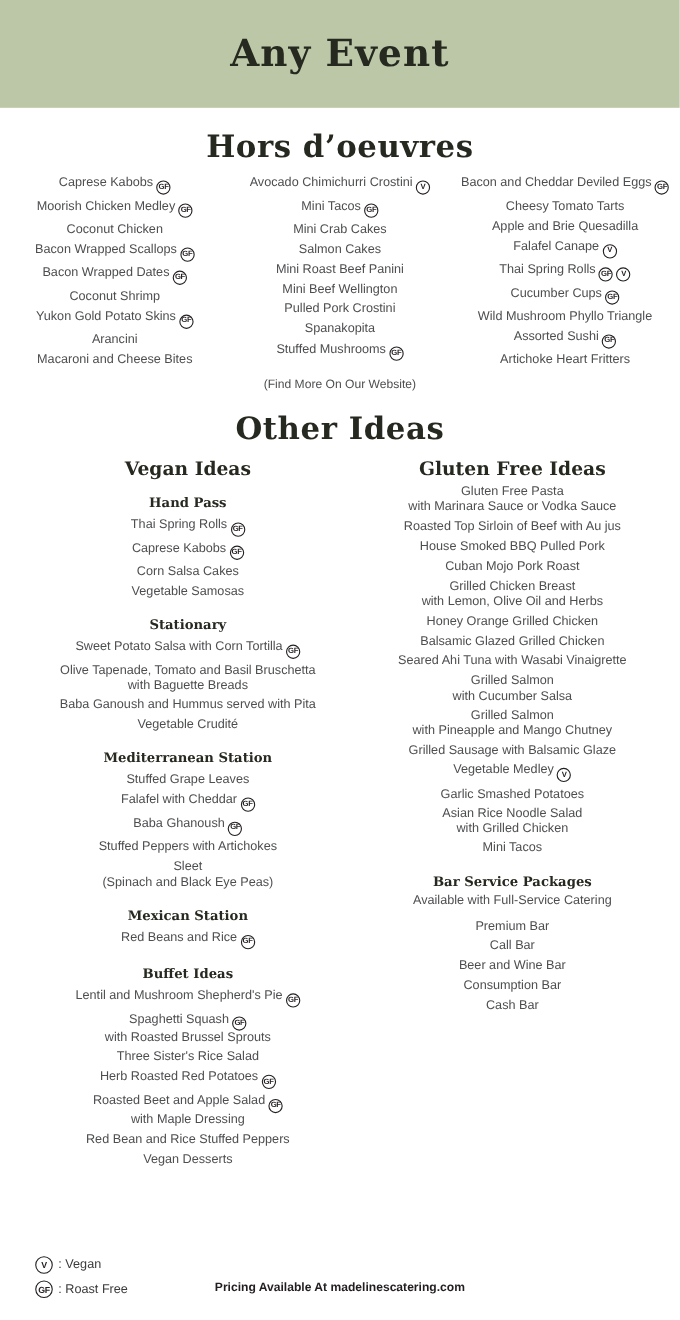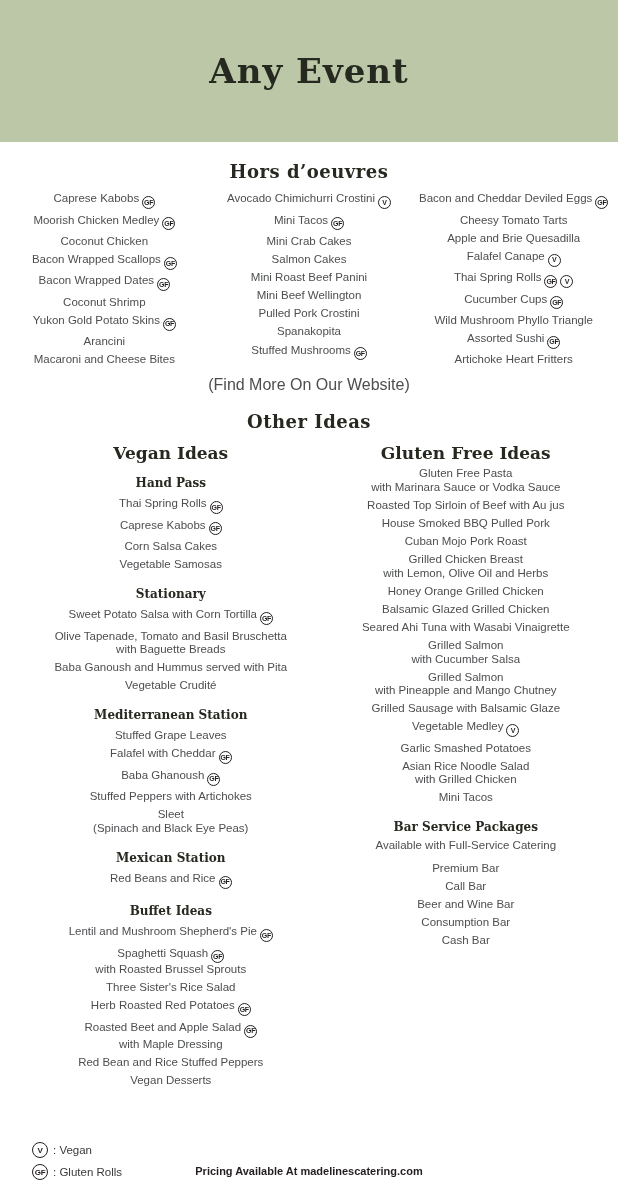--- a/index.html
+++ b/index.html
@@ -8,39 +8,39 @@
     --text_color:#4d4e50;
     --badge_color:#231f20;
   }
   *{margin:0;padding:0;box-sizing:border-box;}
   html,body{background:#fff;}
   body{
     width:618px;height:1200px;position:relative;overflow:hidden;
     font-family:"Liberation Sans",sans-serif;color:var(--text_color);
   }
   .banner{
-    height:142px;background:var(--header_bg);
+    height:98px;background:var(--header_bg);
     display:flex;align-items:center;justify-content:center;
   }
   .banner h1{
     font-family:"DejaVu Serif",serif;font-weight:bold;font-size:34px;
     color:var(--heading_color);letter-spacing:1px;
   }
   .big-title{
-    font-family:"DejaVu Serif",serif;font-weight:bold;font-size:18px;
+    font-family:"DejaVu Serif",serif;font-weight:bold;font-size:28px;
     color:var(--heading_color);text-align:center;letter-spacing:.5px;
   }
   .big-title.hors{margin:19px 0 8px;}
   .big-title.other{margin:17px 0 2px;}
   .hors-row{display:flex;padding:0 2px;}
   .hcol{flex:1;text-align:center;}
   .hcol .line{white-space:nowrap;}
   .item{padding:2.3px 0;font-size:11.5px;}
   .line{line-height:13.5px;}
-  .note{text-align:center;font-size:16px;margin-top:7px;}
+  .note{text-align:center;font-size:11px;margin-top:7px;}
   .ideas-row{display:flex;}
   .icol{text-align:center;}
   .icol.vegan{width:53%;padding-left:14px;}
   .icol.gf{width:47%;padding-right:14px;}
   .col-title{
     font-family:"DejaVu Serif",serif;font-weight:bold;font-size:17px;
     color:var(--heading_color);margin:9px 0 2px;
   }
   .sec-title{
     font-family:"DejaVu Serif",serif;font-weight:bold;font-size:12px;
@@ -316,17 +316,17 @@
 </main>
 
 <footer>
   <div class="legend">
     <div class="legend-row">
       <span class="badge lg">V</span>
       <span>: Vegan</span>
     </div>
     <div class="legend-row">
       <span class="badge lg">GF</span>
-      <span>: Gluten Rolls</span>
+      <span>: Roast Free</span>
     </div>
   </div>
   <div class="pricing">Pricing Available At madelinescatering.com</div>
 </footer>
 
 </body></html>

